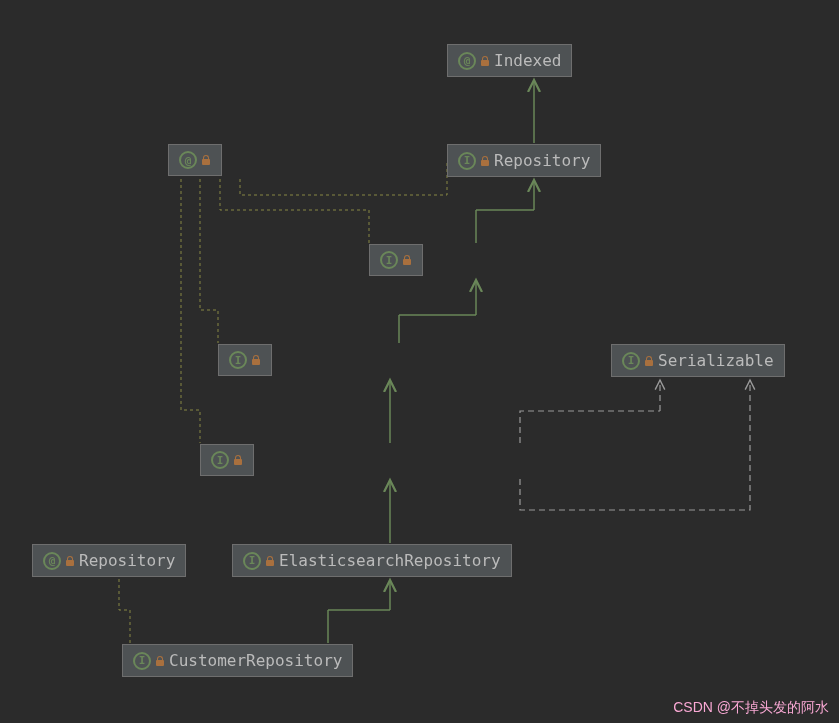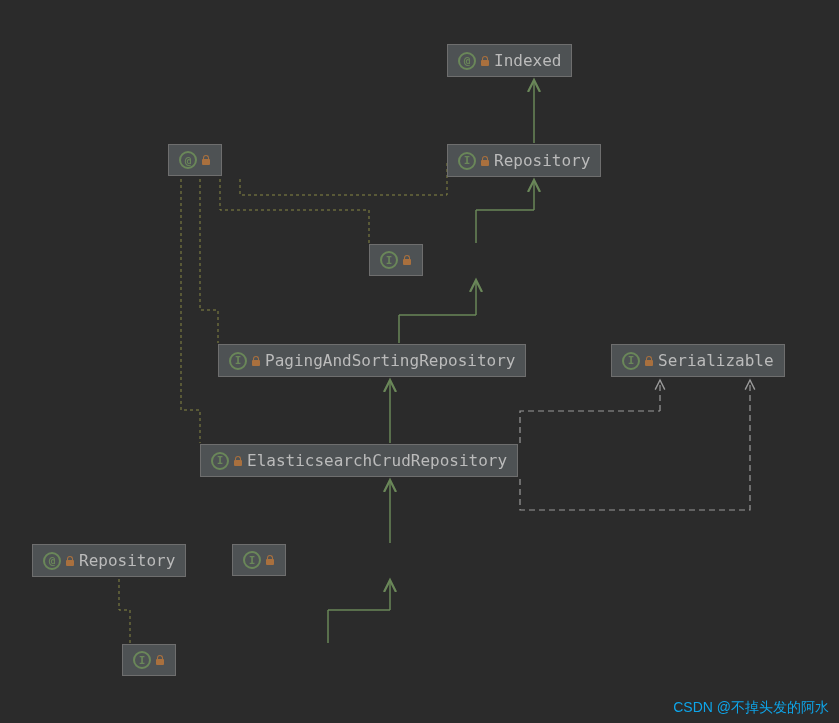--- a/index.html
+++ b/index.html
@@ -76,21 +76,21 @@
       top: 0;
       left: 0;
       width: 839px;
       height: 723px;
       pointer-events: none;
     }
     .watermark {
       position: absolute;
       bottom: 6px;
       right: 10px;
-      color: #0ea5e9;
+      color: #f9a8d4;
       font-size: 14px;
       font-family: sans-serif;
       margin-top: 16px;
     }
   </style>
 </head>
 <body>
 
 <svg class="connector">
   <defs>
@@ -151,44 +151,44 @@
 </div>
 
 <div class="node" style="left:369px; top:244px;">
   <span class="icon-circle icon-interface">I</span>
   <span class="lock-icon"></span>
 </div>
 
 <div class="node" style="left:218px; top:344px;">
   <span class="icon-circle icon-interface">I</span>
   <span class="lock-icon"></span>
-  <span>PagingAndSortingRepository</span>
 </div>
 
 <div class="node" style="left:611px; top:344px;">
   <span class="icon-circle icon-interface">I</span>
   <span class="lock-icon"></span>
   <span>Serializable</span>
 </div>
 
 <div class="node" style="left:200px; top:444px;">
   <span class="icon-circle icon-interface">I</span>
   <span class="lock-icon"></span>
-  <span>ElasticsearchCrudRepository</span>
 </div>
 
 <div class="node" style="left:32px; top:544px;">
   <span class="icon-circle icon-annotation">@</span>
   <span class="lock-icon"></span>
   <span>Repository</span>
 </div>
 
 <div class="node" style="left:232px; top:544px;">
   <span class="icon-circle icon-interface">I</span>
   <span class="lock-icon"></span>
+  <span>ElasticsearchRepository</span>
 </div>
 
 <div class="node" style="left:122px; top:644px;">
   <span class="icon-circle icon-interface">I</span>
   <span class="lock-icon"></span>
+  <span>CustomerRepository</span>
 </div>
 
 <div class="watermark">CSDN @不掉头发的阿水</div>
 
 </body></html>

